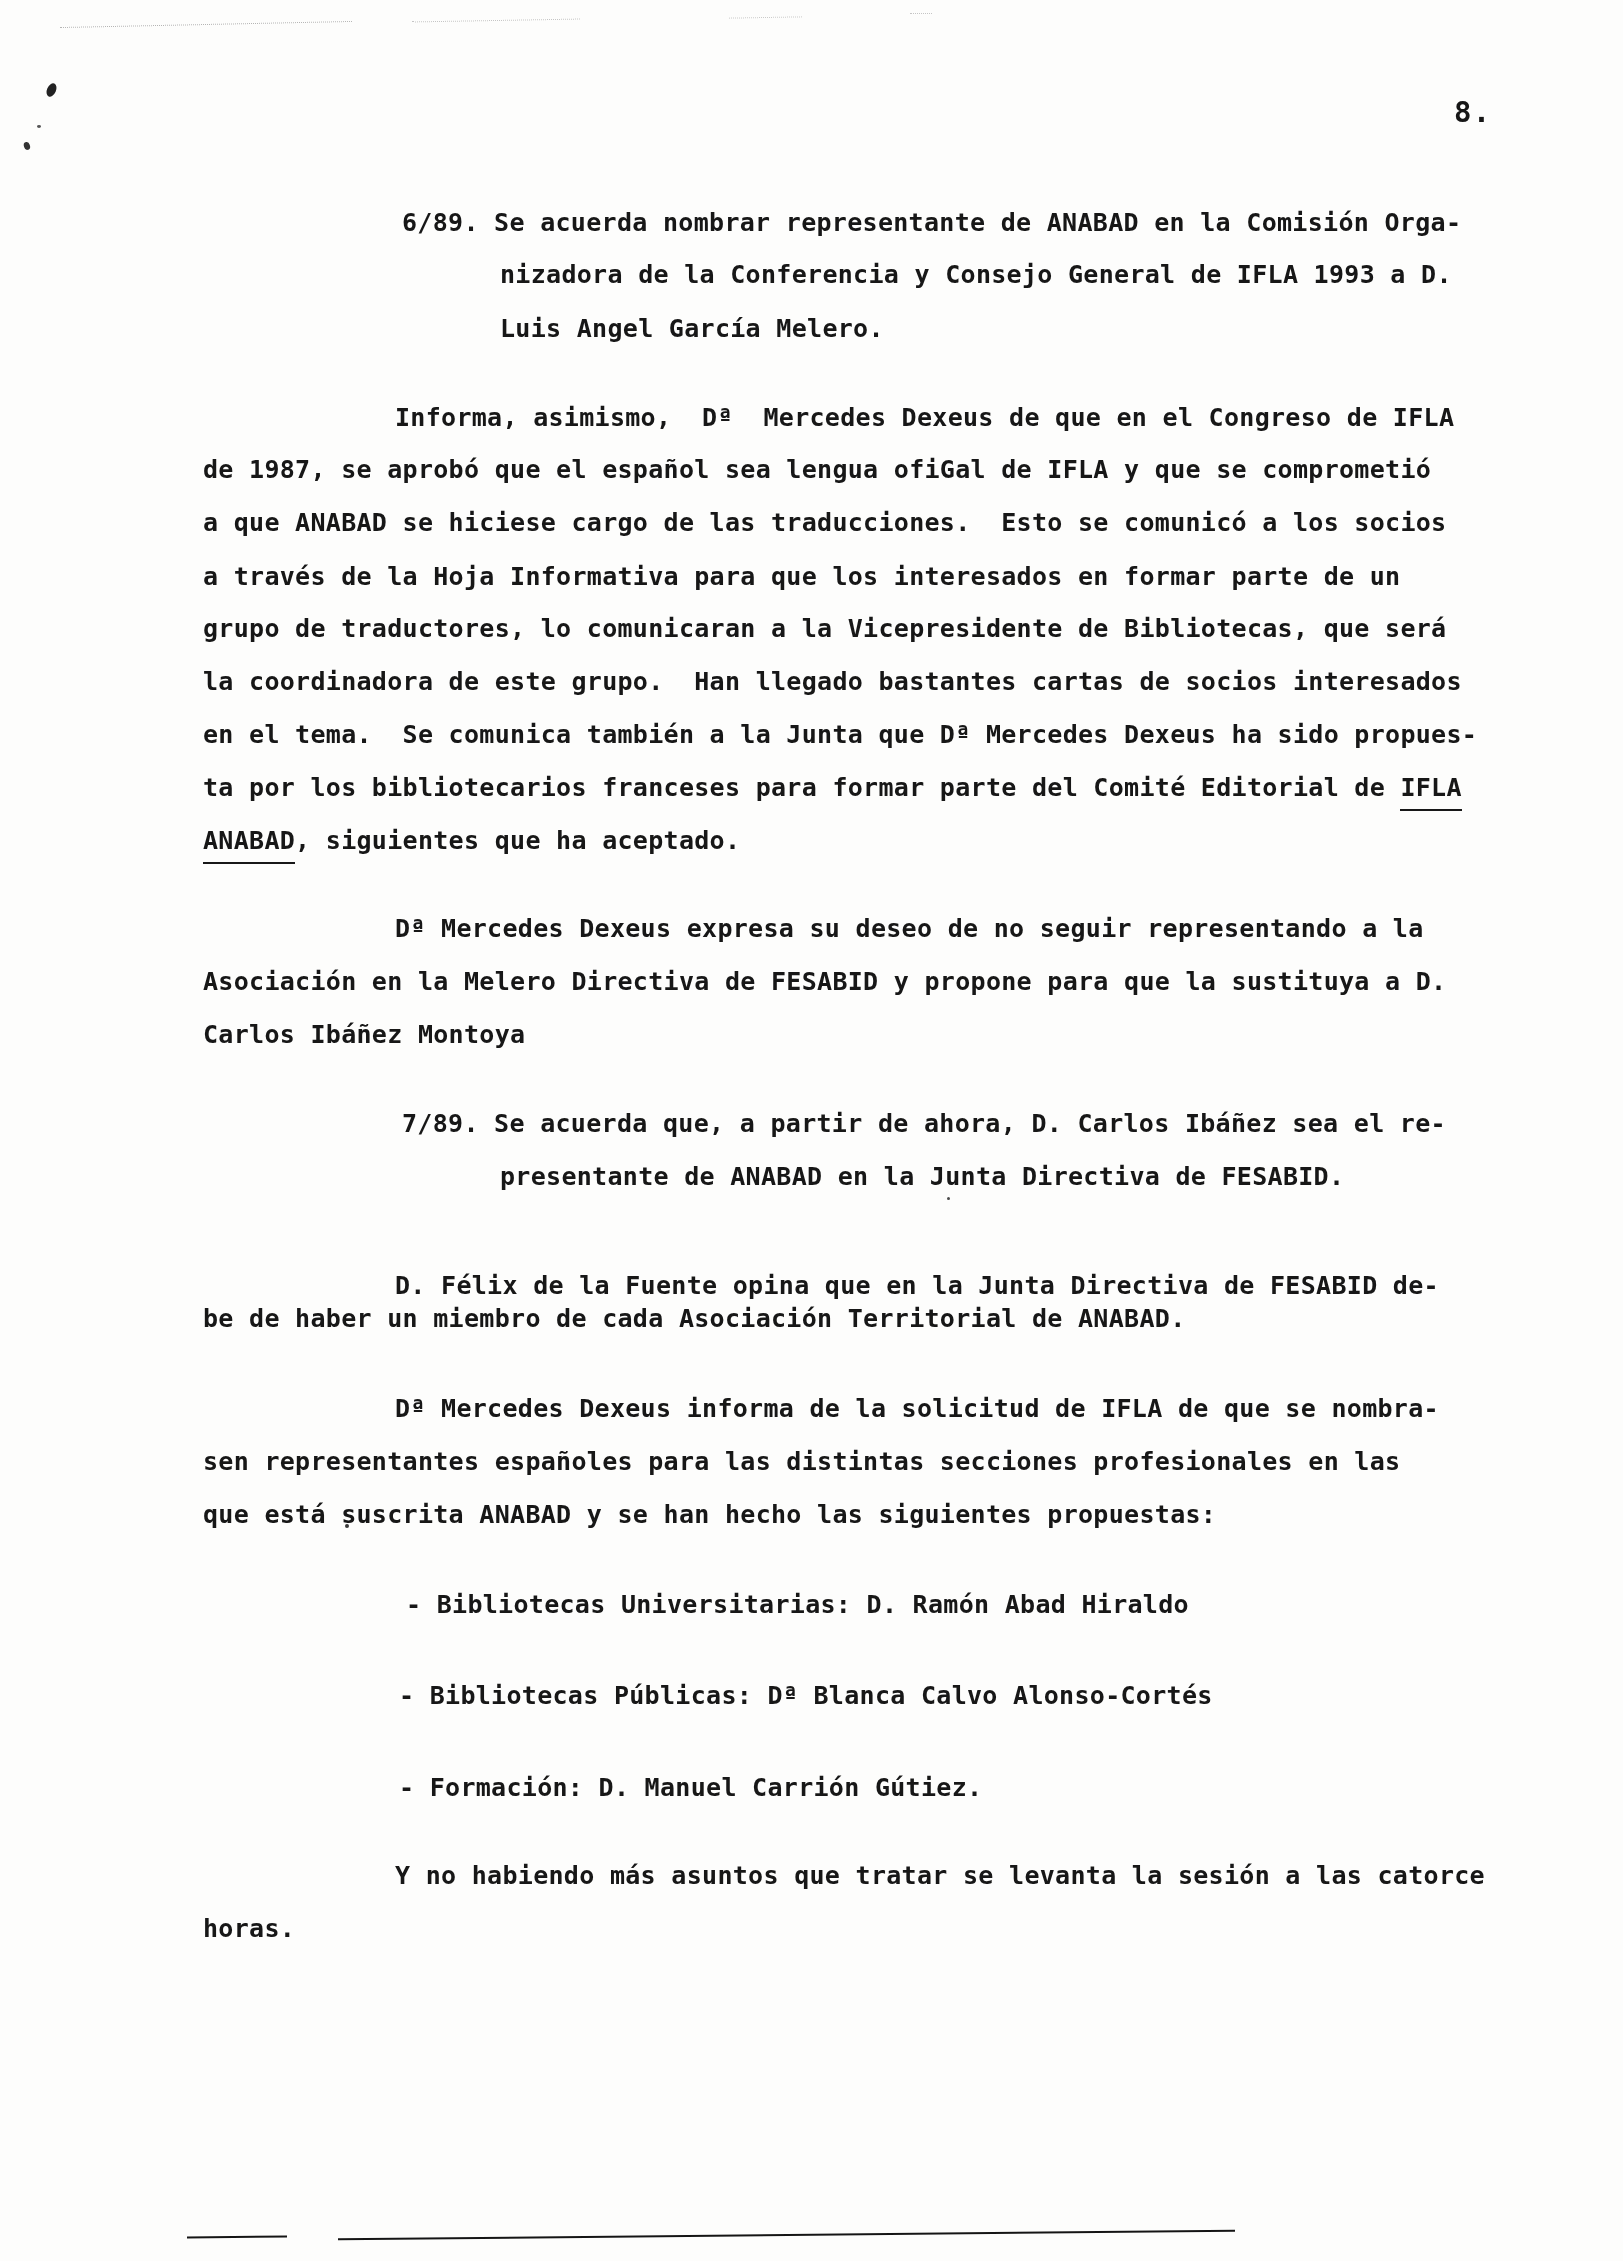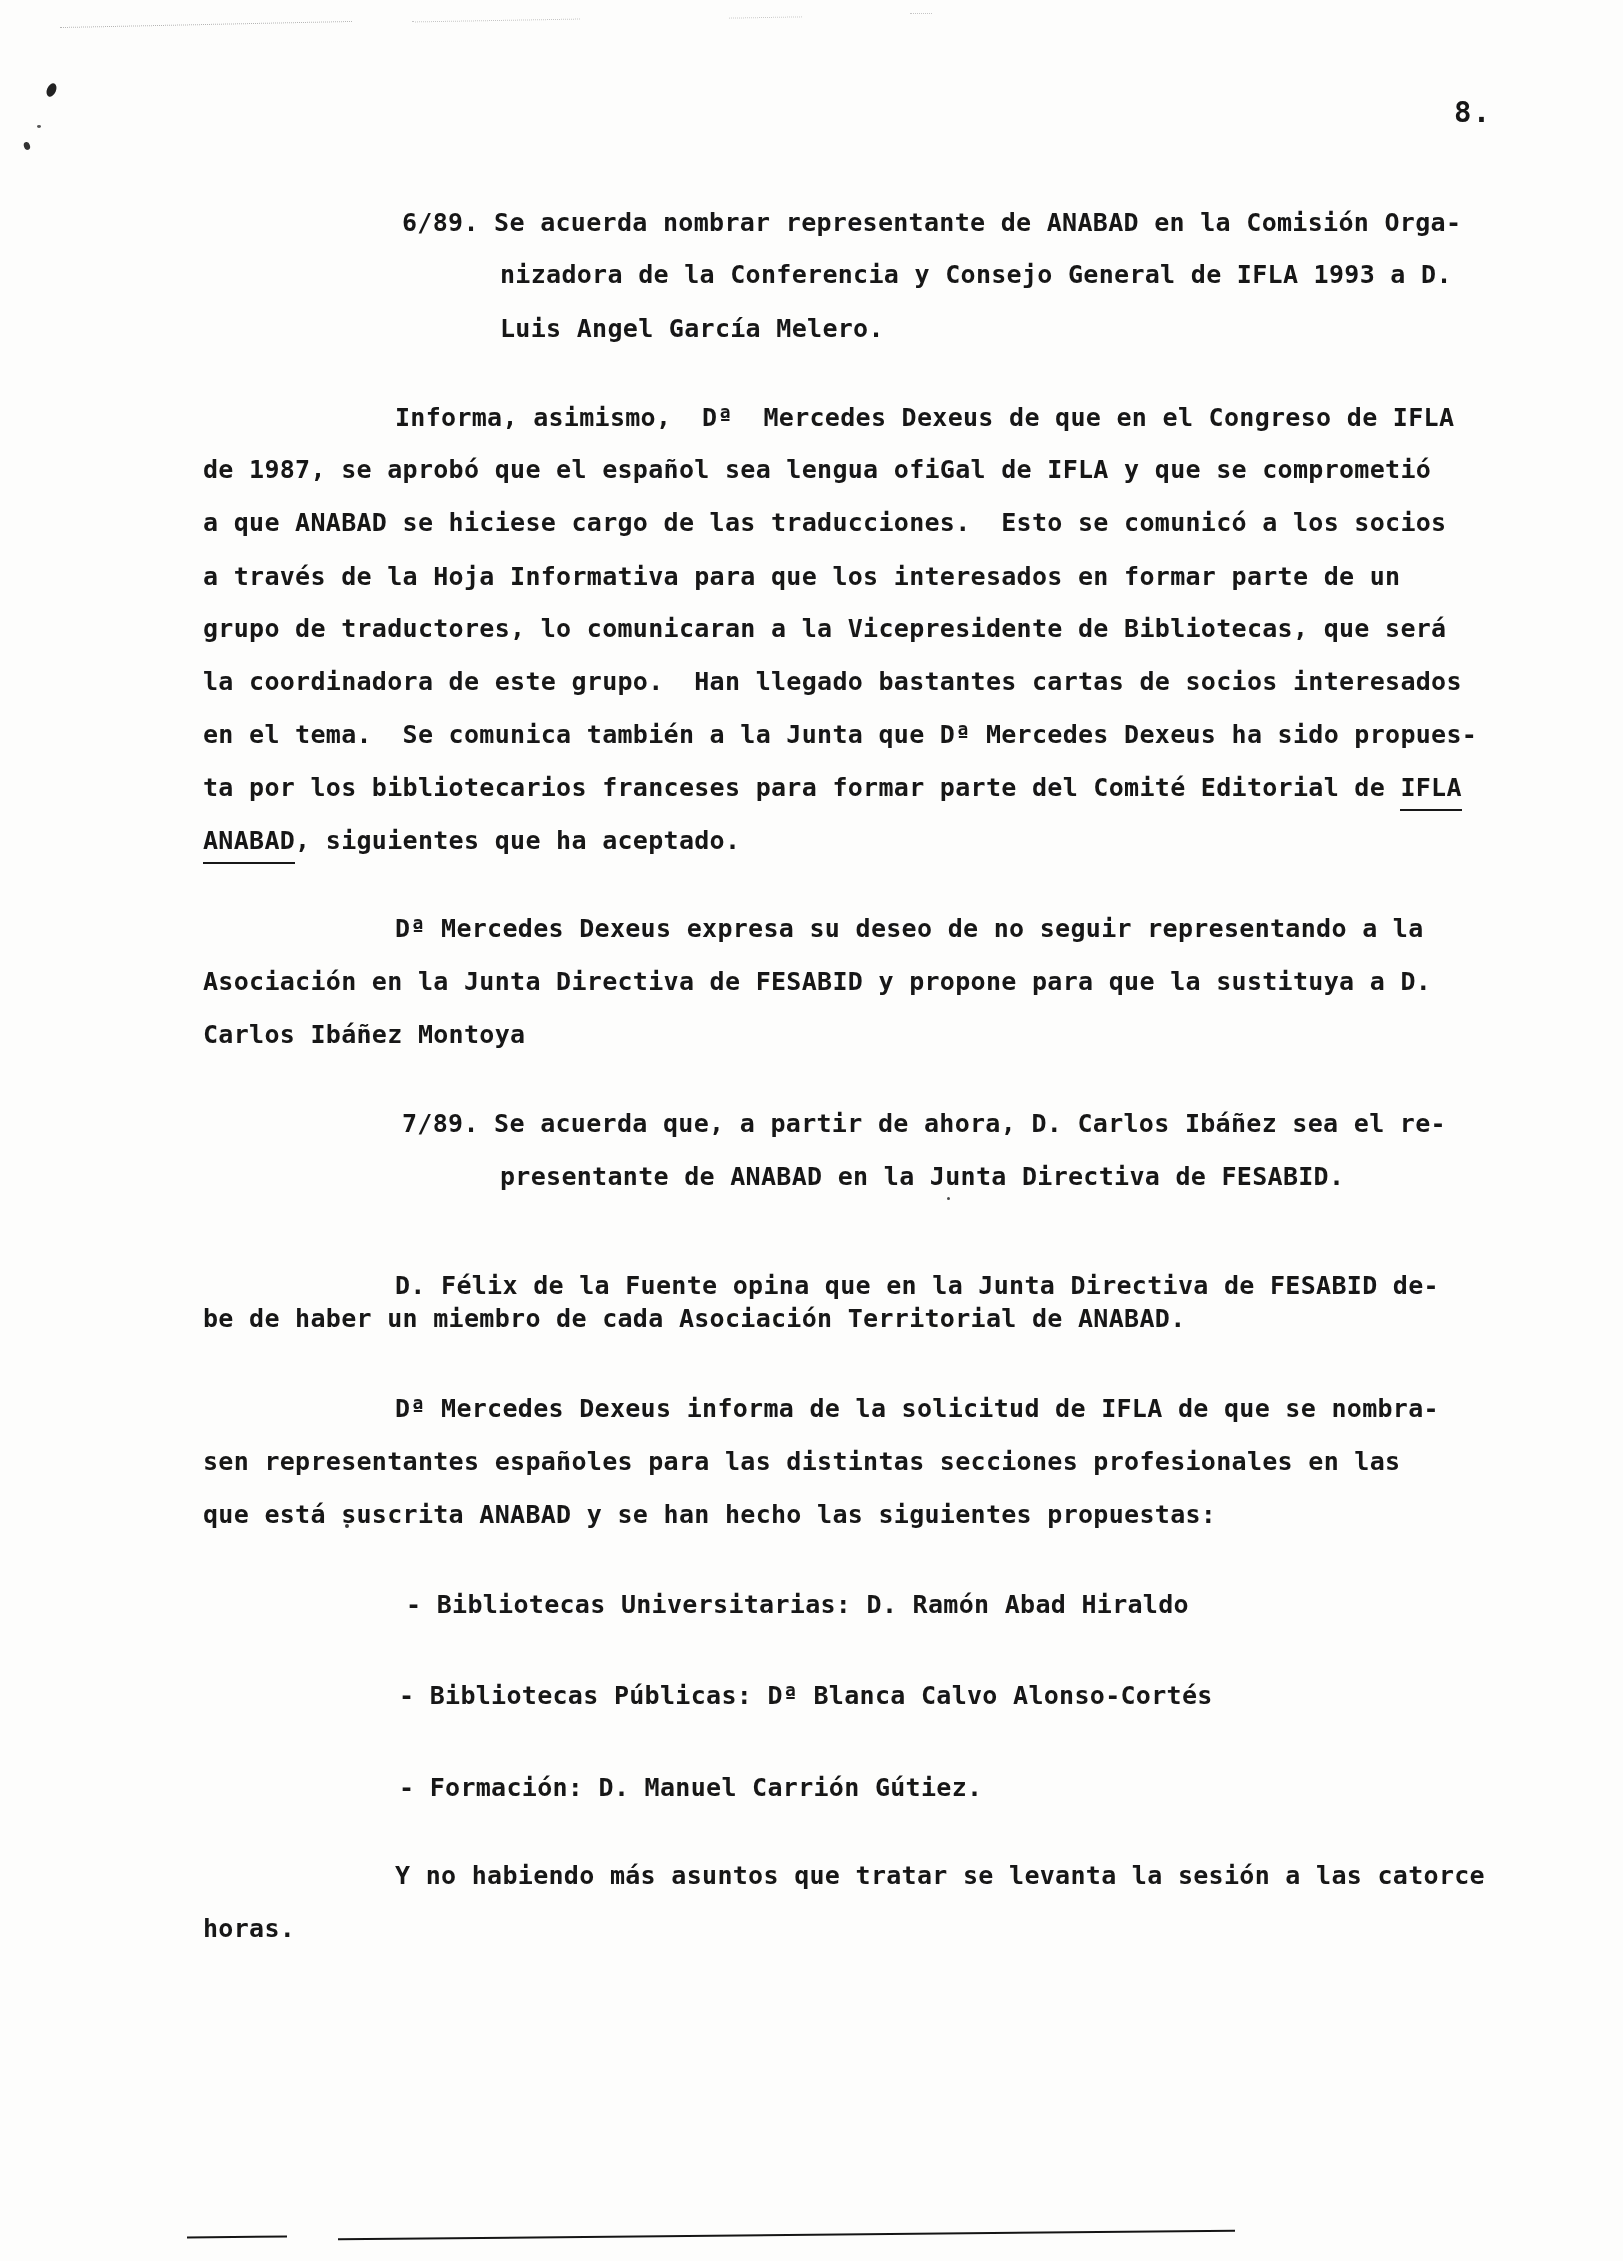--- a/index.html
+++ b/index.html
@@ -53,21 +53,21 @@
       <div class="text-line" style="left: 395px; top: 405px;"><span>Informa, asimismo,  Dª  Mercedes Dexeus de que en el Congreso de IFLA</span></div>
       <div class="text-line" style="left: 203px; top: 457px;"><span>de 1987, se aprobó que el español sea lengua ofiGal de IFLA y que se comprometió</span></div>
       <div class="text-line" style="left: 203px; top: 510px;"><span>a que ANABAD se hiciese cargo de las traducciones.  Esto se comunicó a los socios</span></div>
       <div class="text-line" style="left: 203px; top: 564px;"><span>a través de la Hoja Informativa para que los interesados en formar parte de un</span></div>
       <div class="text-line" style="left: 203px; top: 616px;"><span>grupo de traductores, lo comunicaran a la Vicepresidente de Bibliotecas, que será</span></div>
       <div class="text-line" style="left: 203px; top: 669px;"><span>la coordinadora de este grupo.  Han llegado bastantes cartas de socios interesados</span></div>
       <div class="text-line" style="left: 203px; top: 722px;"><span>en el tema.  Se comunica también a la Junta que Dª Mercedes Dexeus ha sido propues-</span></div>
       <div class="text-line" style="left: 203px; top: 775px;"><span>ta por los bibliotecarios franceses para formar parte del Comité Editorial de </span><span class="u">IFLA</span></div>
       <div class="text-line" style="left: 203px; top: 828px;"><span class="u">ANABAD</span><span>, siguientes que ha aceptado.</span></div>
       <div class="text-line" style="left: 395px; top: 916px;"><span>Dª Mercedes Dexeus expresa su deseo de no seguir representando a la</span></div>
-      <div class="text-line" style="left: 203px; top: 969px;"><span>Asociación en la Junta Directiva de FESABID y propone para que la sustituya a D.</span></div>
+      <div class="text-line" style="left: 203px; top: 969px;"><span>Asociación en la Melero Directiva de FESABID y propone para que la sustituya a D.</span></div>
       <div class="text-line" style="left: 203px; top: 1022px;"><span>Carlos Ibáñez Montoya</span></div>
       <div class="text-line" style="left: 402px; top: 1111px;"><span>7/89. Se acuerda que, a partir de ahora, D. Carlos Ibáñez sea el re-</span></div>
       <div class="text-line" style="left: 500px; top: 1164px;"><span>presentante de ANABAD en la Junta Directiva de FESABID.</span></div>
       <div class="text-line" style="left: 395px; top: 1253px; margin-top: 20px;"><span>D. Félix de la Fuente opina que en la Junta Directiva de FESABID de-</span></div>
       <div class="text-line" style="left: 203px; top: 1306px;"><span>be de haber un miembro de cada Asociación Territorial de ANABAD.</span></div>
       <div class="text-line" style="left: 395px; top: 1396px;"><span>Dª Mercedes Dexeus informa de la solicitud de IFLA de que se nombra-</span></div>
       <div class="text-line" style="left: 203px; top: 1449px;"><span>sen representantes españoles para las distintas secciones profesionales en las</span></div>
       <div class="text-line" style="left: 203px; top: 1502px;"><span>que está suscrita ANABAD y se han hecho las siguientes propuestas:</span></div>
       <div class="text-line" style="left: 406px; top: 1592px;"><span>- Bibliotecas Universitarias: D. Ramón Abad Hiraldo</span></div>
       <div class="text-line" style="left: 399px; top: 1683px;"><span>- Bibliotecas Públicas: Dª Blanca Calvo Alonso-Cortés</span></div>

